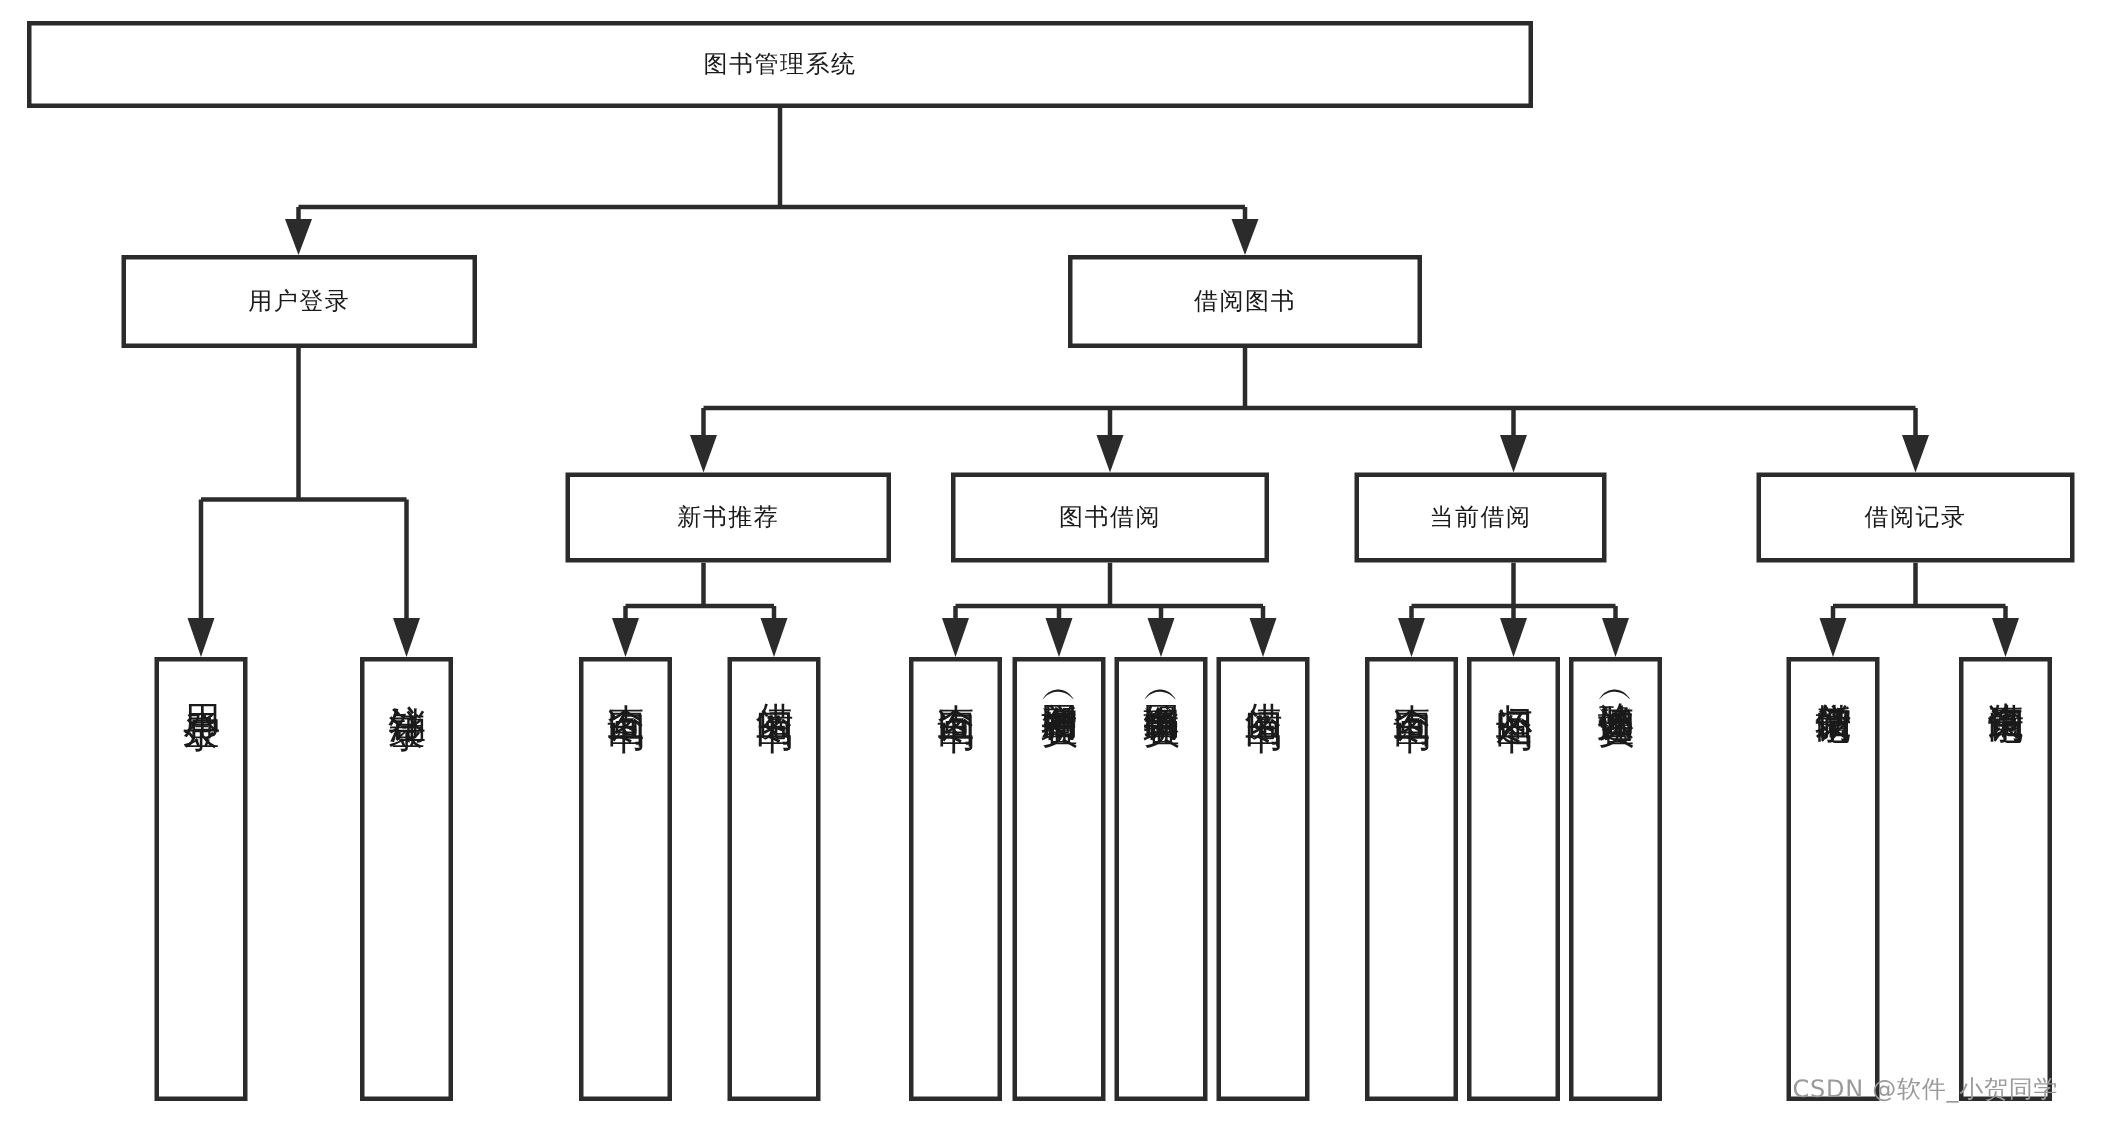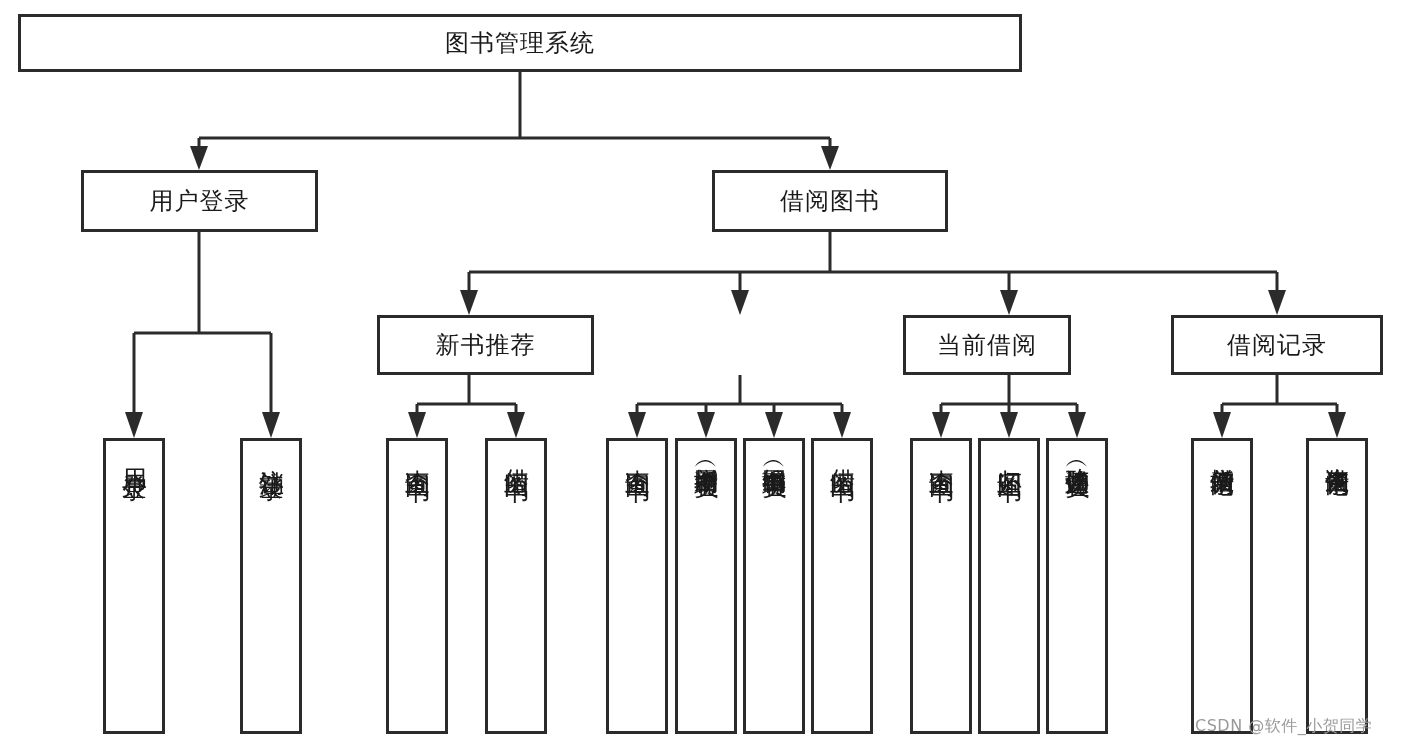--- a/index.html
+++ b/index.html
@@ -48,21 +48,21 @@
     line-height:1.18;
     letter-spacing:1px;
     color:#1a1a1a;
     white-space:pre;
   }
   
   .node.root{ }
   .node.root .label{ font-size:25px; }
 
   
-  .node.h .label{ font-size:24px; }
+  .node.h .label{ font-size:16px; }
 
   
   .node.leaf{
     align-items:flex-start;
     justify-content:center;
     padding-top:8px;
   }
   .node.leaf .label{
     writing-mode:vertical-rl;
     text-orientation:upright;
@@ -163,20 +163,23 @@
   </div>
 
   <div class="node h" style="left:712px;top:170px;width:236px;height:62px;">
     <span class="label">借阅图书</span>
   </div>
 
   <div class="node h" style="left:377px;top:315px;width:217px;height:60px;">
     <span class="label">新书推荐</span>
   </div>
 
+  <div class="node h" style="left:634px;top:315px;width:212px;height:60px;">
+    <span class="label">图书借阅</span>
+  </div>
 
   <div class="node h" style="left:903px;top:315px;width:168px;height:60px;">
     <span class="label">当前借阅</span>
   </div>
 
   <div class="node h" style="left:1171px;top:315px;width:212px;height:60px;">
     <span class="label">借阅记录</span>
   </div>
 
   <div class="node leaf" style="left:103px;top:438px;width:62px;height:296px;">

